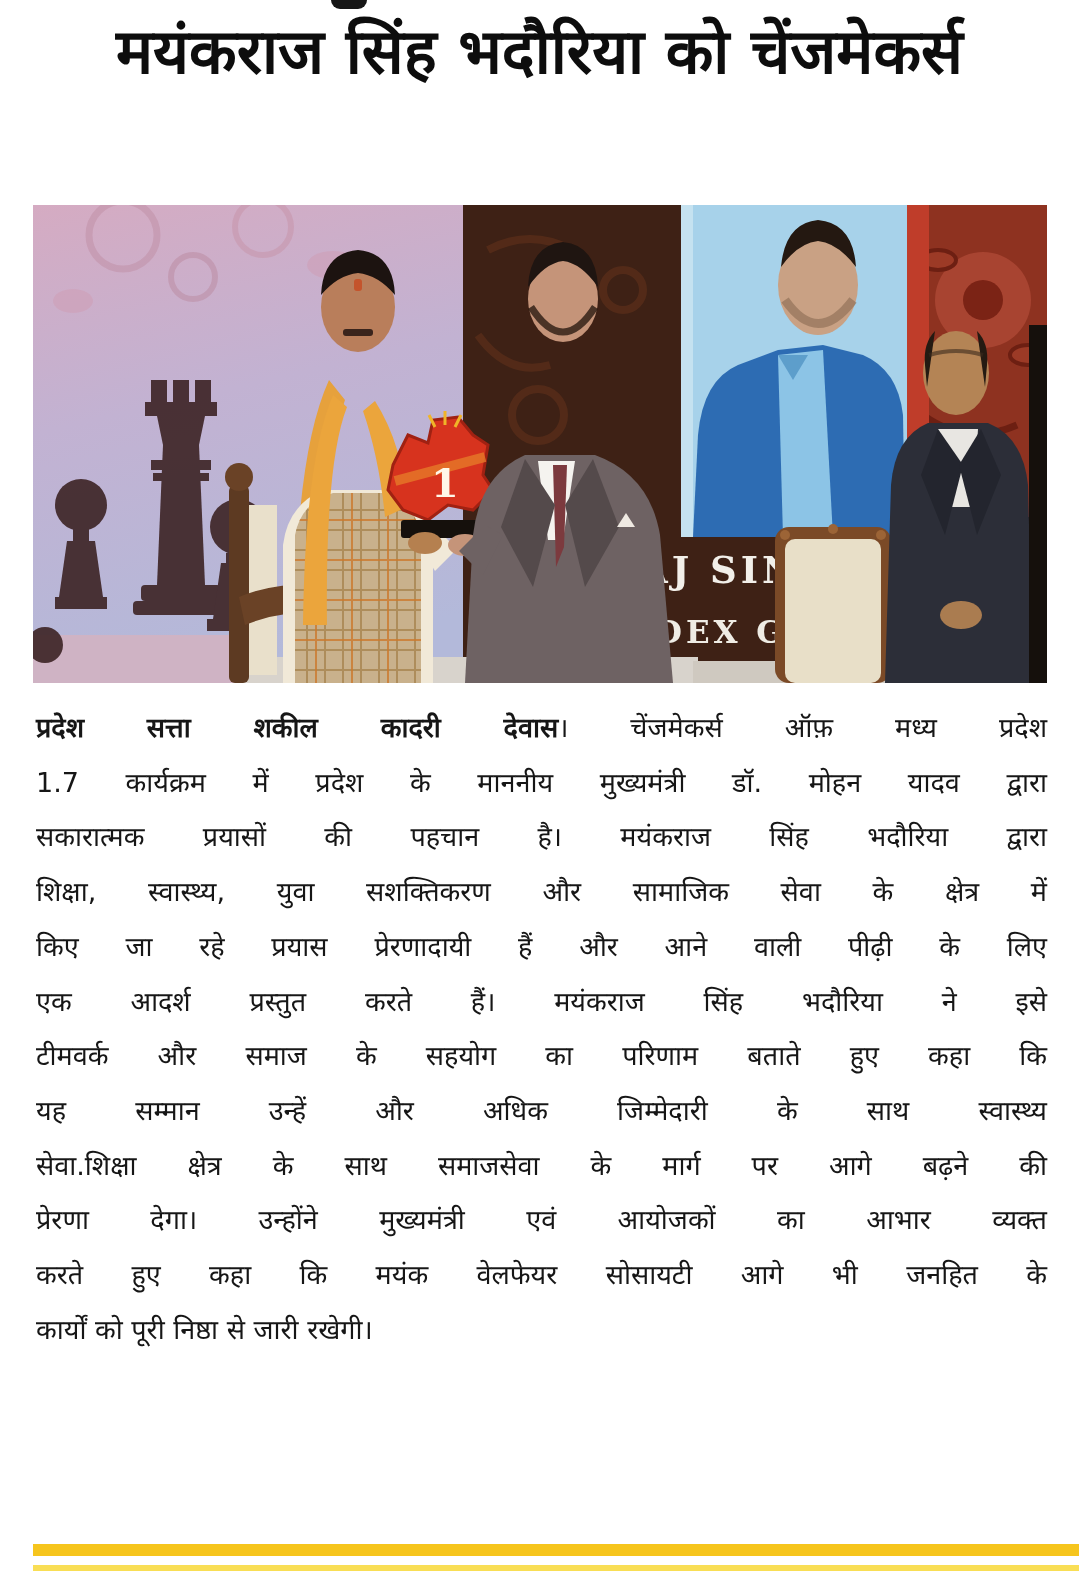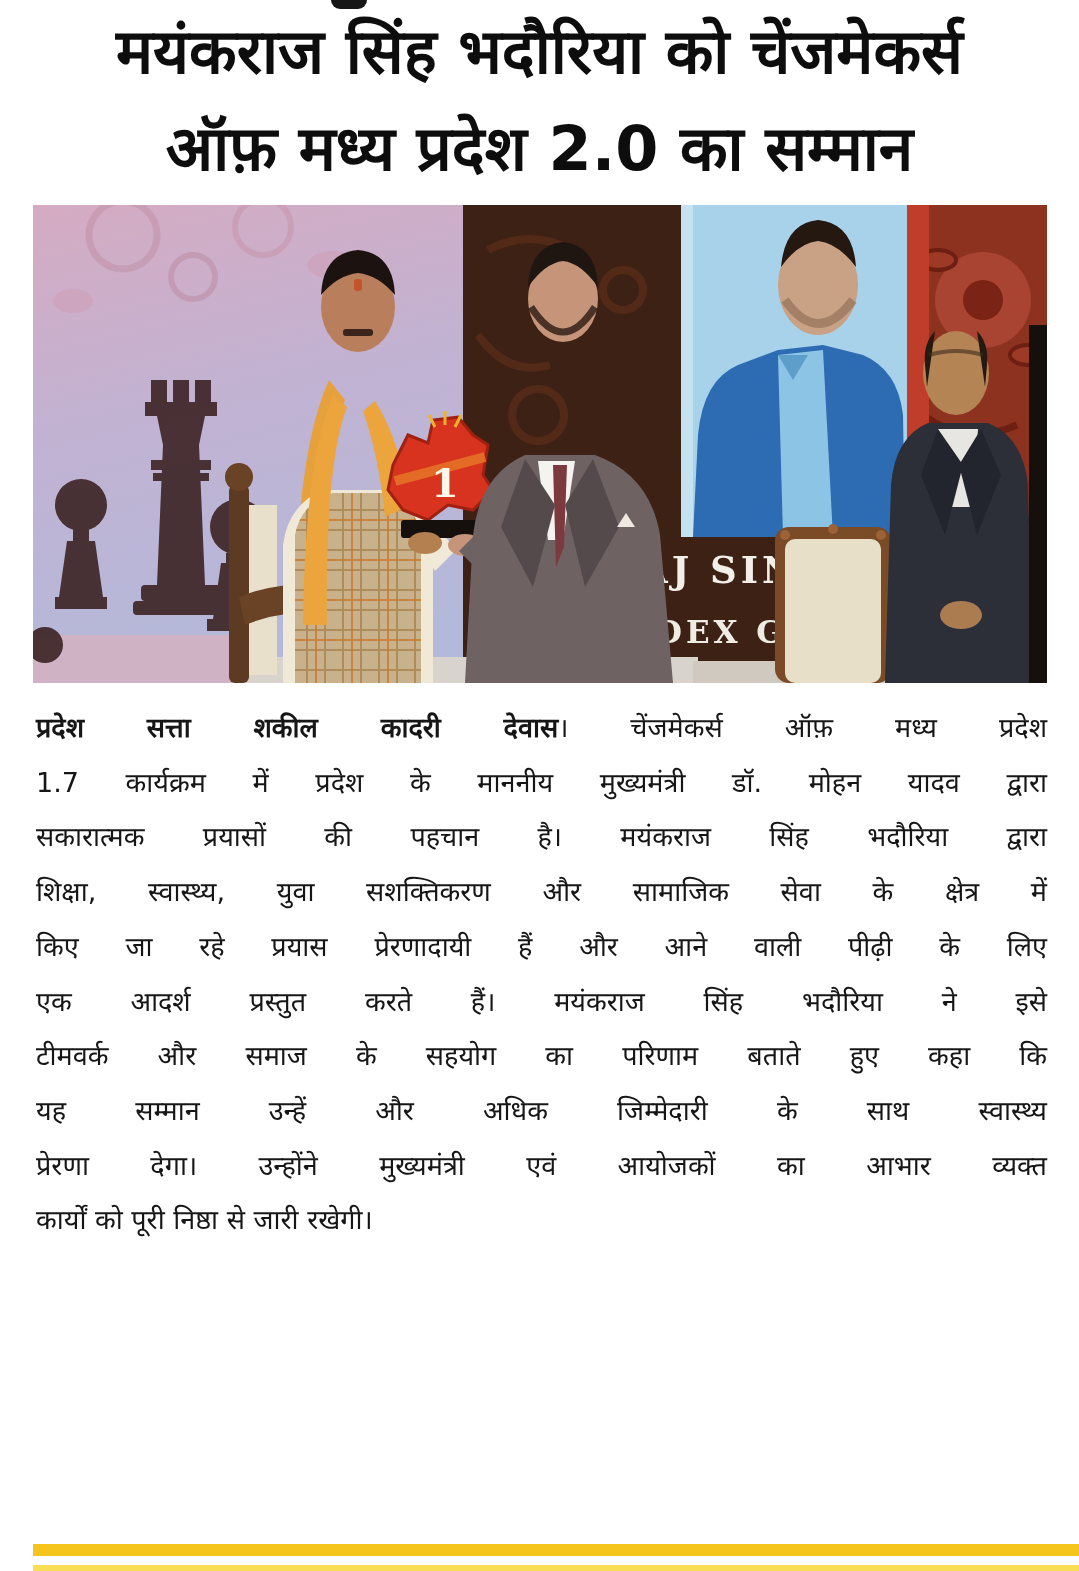--- a/index.html
+++ b/index.html
@@ -50,21 +50,20 @@
 </style>
 </head>
 <body>
 
 <div class="page">
 
   <div class="top-fragment"></div>
 
   <h1 class="headline">
     <span class="hl">मयंकराज सिंह भदौरिया को चेंजमेकर्स</span>
-    <span class="hl">ऑफ़ मध्य प्रदेश 2.0 का सम्मान</span>
   </h1>
 
   <figure class="photo">
     <svg viewBox="0 0 1014 478" preserveAspectRatio="none">
       <defs>
         <linearGradient id="gLeft" x1="0" y1="0" x2="0.25" y2="1">
           <stop offset="0" stop-color="#d5abc2"></stop>
           <stop offset="0.45" stop-color="#c2b2d2"></stop>
           <stop offset="1" stop-color="#b3b9da"></stop>
         </linearGradient>
@@ -229,20 +228,22 @@
 
   <div class="article">
     <div class="line"><strong>प्रदेश सत्ता शकील कादरी देवास</strong><span>। </span><span>चेंजमेकर्स ऑफ़ मध्य प्रदेश</span></div>
     <div class="line">1.7 कार्यक्रम में प्रदेश के माननीय मुख्यमंत्री डॉ. मोहन यादव द्वारा</div>
     <div class="line">सकारात्मक प्रयासों की पहचान है। मयंकराज सिंह भदौरिया द्वारा</div>
     <div class="line">शिक्षा, स्वास्थ्य, युवा सशक्तिकरण और सामाजिक सेवा के क्षेत्र में</div>
     <div class="line">किए जा रहे प्रयास प्रेरणादायी हैं और आने वाली पीढ़ी के लिए</div>
     <div class="line">एक आदर्श प्रस्तुत करते हैं। मयंकराज सिंह भदौरिया ने इसे</div>
     <div class="line">टीमवर्क और समाज के सहयोग का परिणाम बताते हुए कहा  कि</div>
     <div class="line">यह सम्मान उन्हें और अधिक जिम्मेदारी के साथ स्वास्थ्य</div>
+    <div class="line">सेवा.शिक्षा क्षेत्र के साथ समाजसेवा के मार्ग पर आगे बढ़ने की</div>
     <div class="line">प्रेरणा देगा। उन्होंने मुख्यमंत्री एवं आयोजकों का आभार व्यक्त</div>
+    <div class="line">करते हुए कहा कि मयंक वेलफेयर सोसायटी आगे भी जनहित के</div>
     <div class="line last">कार्यों को पूरी निष्ठा से जारी रखेगी।</div>
   </div>
 
   <div class="gold-bar"></div>
   <div class="gold-bar2"></div>
 
 </div>
 
 </body></html>

